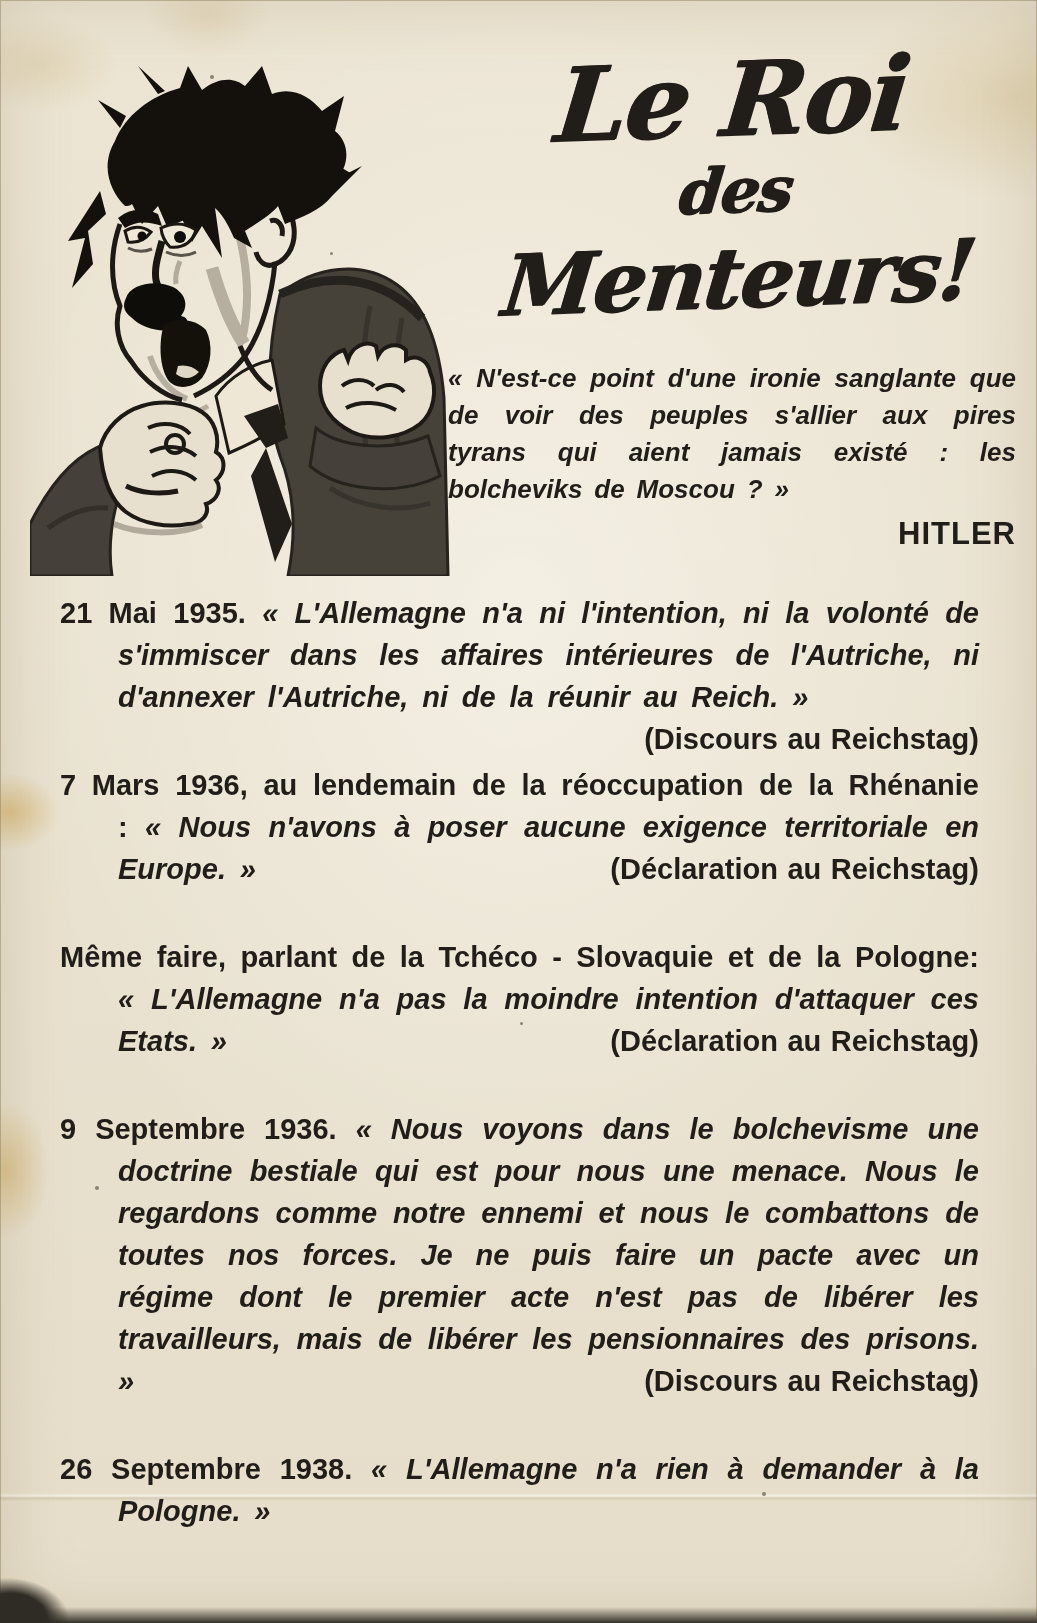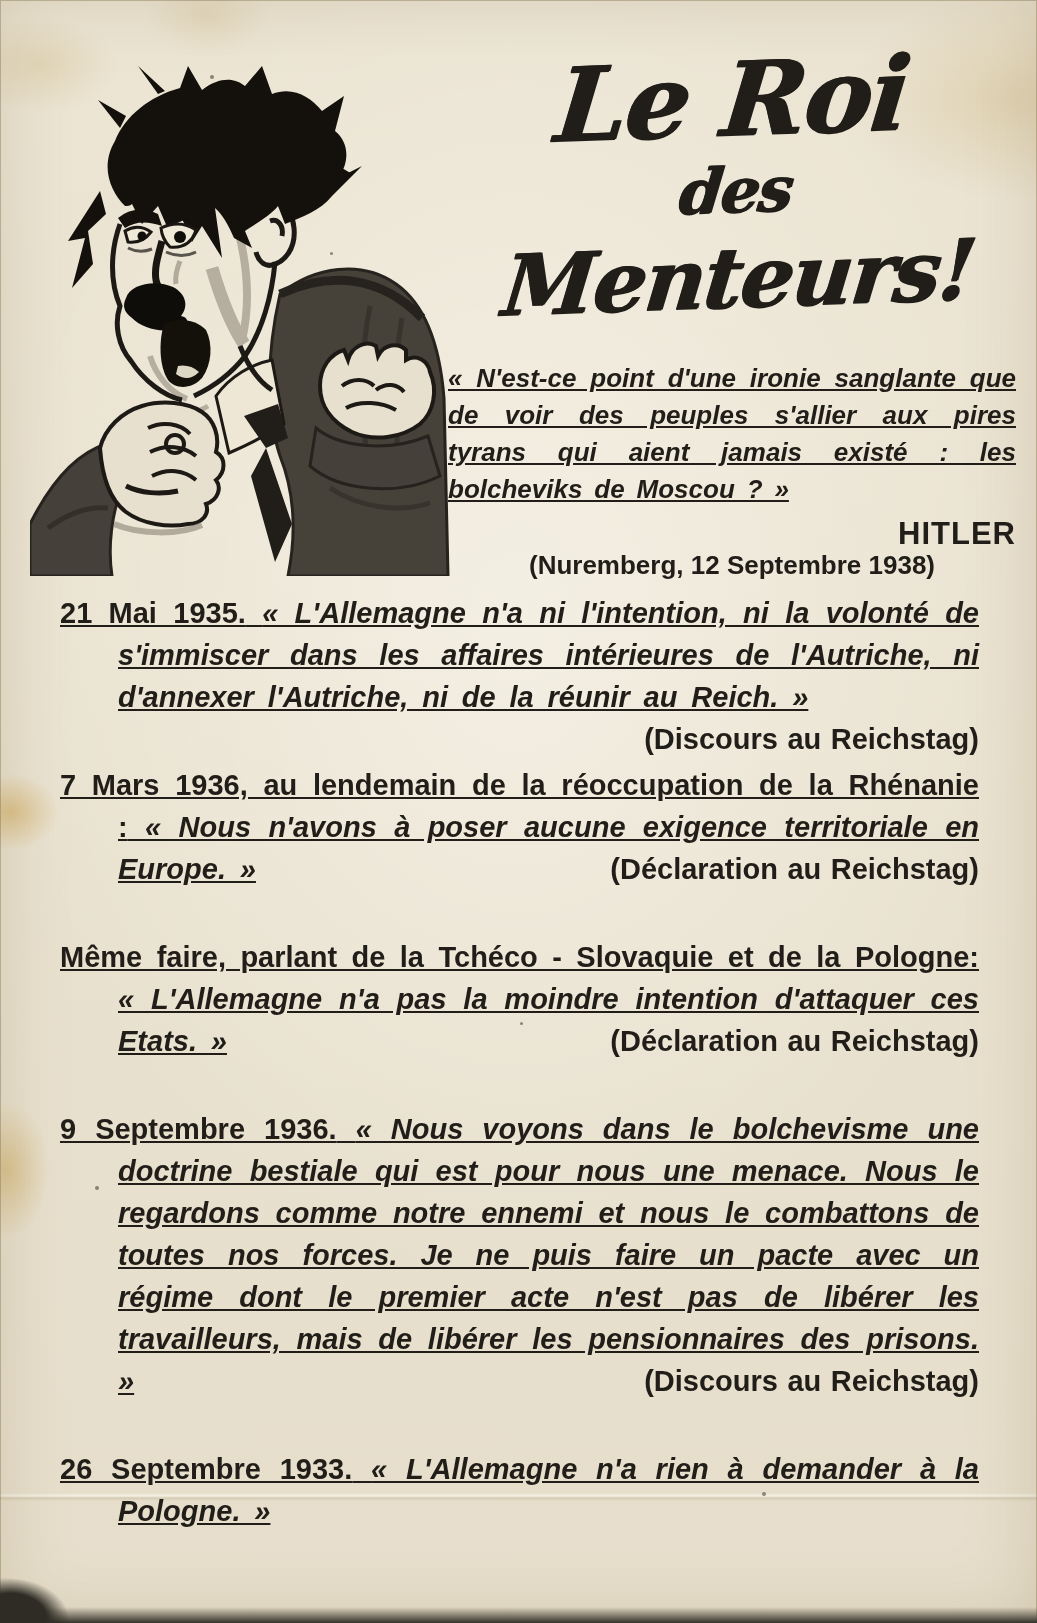--- a/index.html
+++ b/index.html
@@ -20,26 +20,26 @@
   }
   .portrait{position:absolute;left:30px;top:56px;width:420px;height:520px;}
   .masthead{position:absolute;left:455px;top:48px;width:560px;text-align:center;transform:rotate(-2deg);}
   .script{font-family:"DejaVu Serif",serif;font-style:italic;font-weight:bold;letter-spacing:-2px;
           transform:skewX(-8deg);text-shadow:1.5px 0 0 currentColor, 0 1px 0 currentColor;}
   .t1{font-size:102px;line-height:1;}
   .t2{font-size:62px;line-height:1;margin-top:10px;}
   .t3{font-size:84px;line-height:1;margin-top:14px;}
   .epigraph{position:absolute;left:448px;top:360px;width:568px;}
   .epi-quote{margin:0;font-weight:bold;font-style:italic;font-size:26px;line-height:37px;
-             text-align:justify;word-spacing:.18em;text-decoration:underline;}
+             text-align:justify;word-spacing:.18em;}
   .epi-author{font-weight:bold;font-size:31px;line-height:1.05;margin-top:10px;text-align:right;letter-spacing:1px;}
   .epi-credit{font-weight:bold;font-size:26px;line-height:1.15;text-align:center;}
   .quotes{position:absolute;left:60px;top:592px;width:919px;}
   .entry{margin:0 0 46px 0;font-weight:bold;font-size:29px;line-height:42px;text-align:justify;
-         padding-left:58px;text-indent:-58px;word-spacing:.20em;text-decoration:underline;}
+         padding-left:58px;text-indent:-58px;word-spacing:.20em;}
   .entry .q{font-style:italic;}
   .entry .src{float:right;font-style:normal;word-spacing:.05em;}
   .edge-bottom{position:absolute;left:0;right:0;bottom:0;height:16px;
     background:linear-gradient(to top,#34322a 0%, rgba(86,82,70,.55) 55%, rgba(86,82,70,0) 100%);}
   .corner-wear{position:absolute;left:-8px;bottom:-10px;width:78px;height:52px;
     background:radial-gradient(ellipse at 30% 70%, #2e2c25 0 42%, transparent 72%);transform:rotate(8deg);}
   .speck{position:absolute;border-radius:50%;background:#3a352c;opacity:.55;}
 </style>
 </head>
 <body>
@@ -131,21 +131,20 @@
 
   <div class="masthead">
     <div class="script t1">Le Roi</div>
     <div class="script t2">des</div>
     <div class="script t3">Menteurs!</div>
   </div>
 
   <div class="epigraph">
     <p class="epi-quote">« N'est-ce point d'une ironie sanglante que de voir des peuples s'allier aux pires tyrans qui aient jamais existé : les bolcheviks de Moscou ? »</p>
     <div class="epi-author">HITLER</div>
-    <div class="epi-credit">(Nuremberg, 12 Septembre 1938)</div>
   </div>
 
   <div class="quotes">
     <p class="entry">
       <span class="lead">21 Mai 1935.</span>
       <span class="q">« L'Allemagne n'a ni l'intention, ni la volonté de s'immiscer dans les affaires intérieures de l'Autriche, ni d'annexer l'Autriche, ni de la réunir au Reich. »</span>
       <span class="src">(Discours au Reichstag)</span>
     </p>
     <p class="entry">
       <span class="lead">7 Mars 1936, au lendemain de la réoccupation de la Rhénanie :</span>
@@ -156,21 +155,21 @@
       <span class="lead">Même faire, parlant de la Tchéco - Slovaquie et de la Pologne:</span>
       <span class="q">« L'Allemagne n'a pas la moindre intention d'attaquer ces Etats. »</span>
       <span class="src">(Déclaration au Reichstag)</span>
     </p>
     <p class="entry">
       <span class="lead">9 Septembre 1936.</span>
       <span class="q">« Nous voyons dans le bolchevisme une doctrine bestiale qui est pour nous une menace. Nous le regardons comme notre ennemi et nous le combattons de toutes nos forces. Je ne puis faire un pacte avec un régime dont le premier acte n'est pas de libérer les travailleurs, mais de libérer les pensionnaires des prisons. »</span>
       <span class="src">(Discours au Reichstag)</span>
     </p>
     <p class="entry">
-      <span class="lead">26 Septembre 1933.</span>
+      <span class="lead">26 Septembre 1938.</span>
       <span class="q">« L'Allemagne n'a rien à demander à la Pologne. »</span>
     </p>
   </div>
 
   <div class="edge-bottom"></div>
   <div class="corner-wear"></div>
   <div class="speck" style="left:210px;top:75px;width:4px;height:4px;"></div>
   <div class="speck" style="left:330px;top:252px;width:3px;height:3px;"></div>
   <div class="speck" style="left:95px;top:1186px;width:4px;height:4px;"></div>
   <div class="speck" style="left:762px;top:1492px;width:4px;height:4px;"></div>

